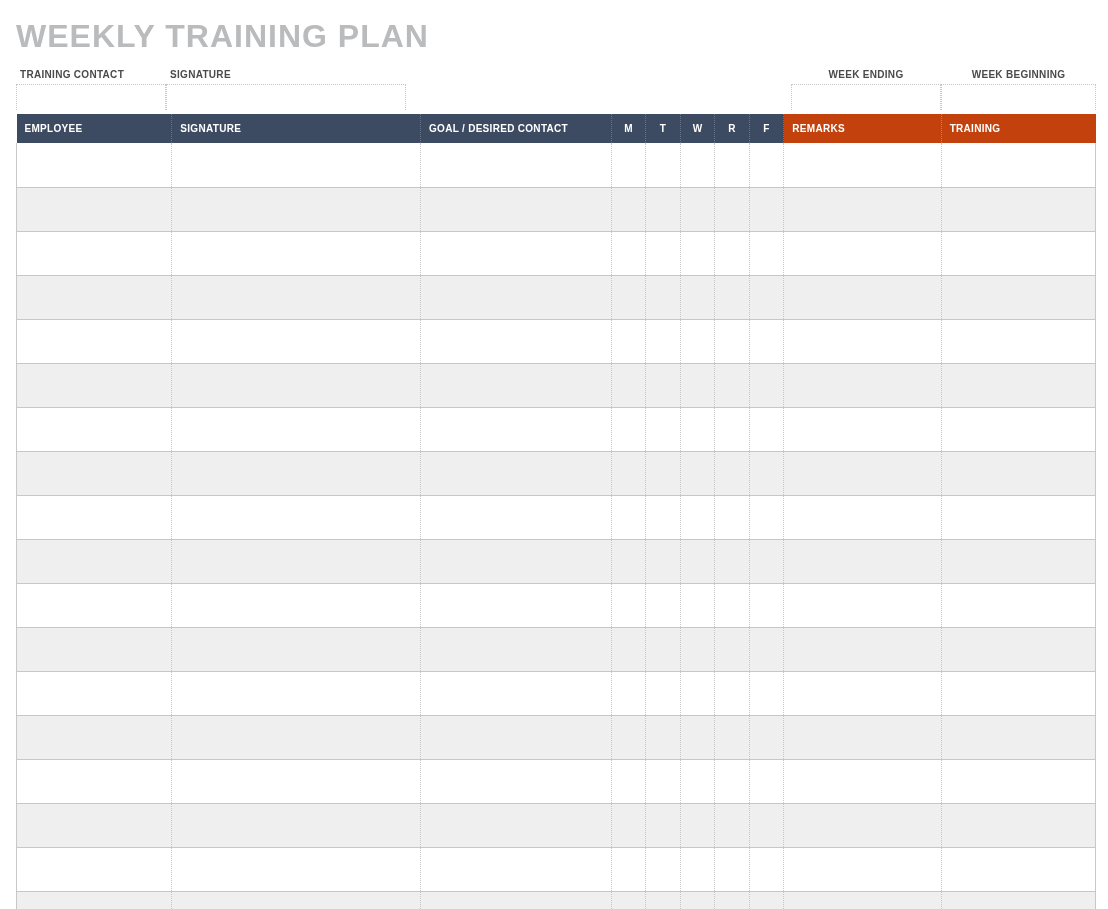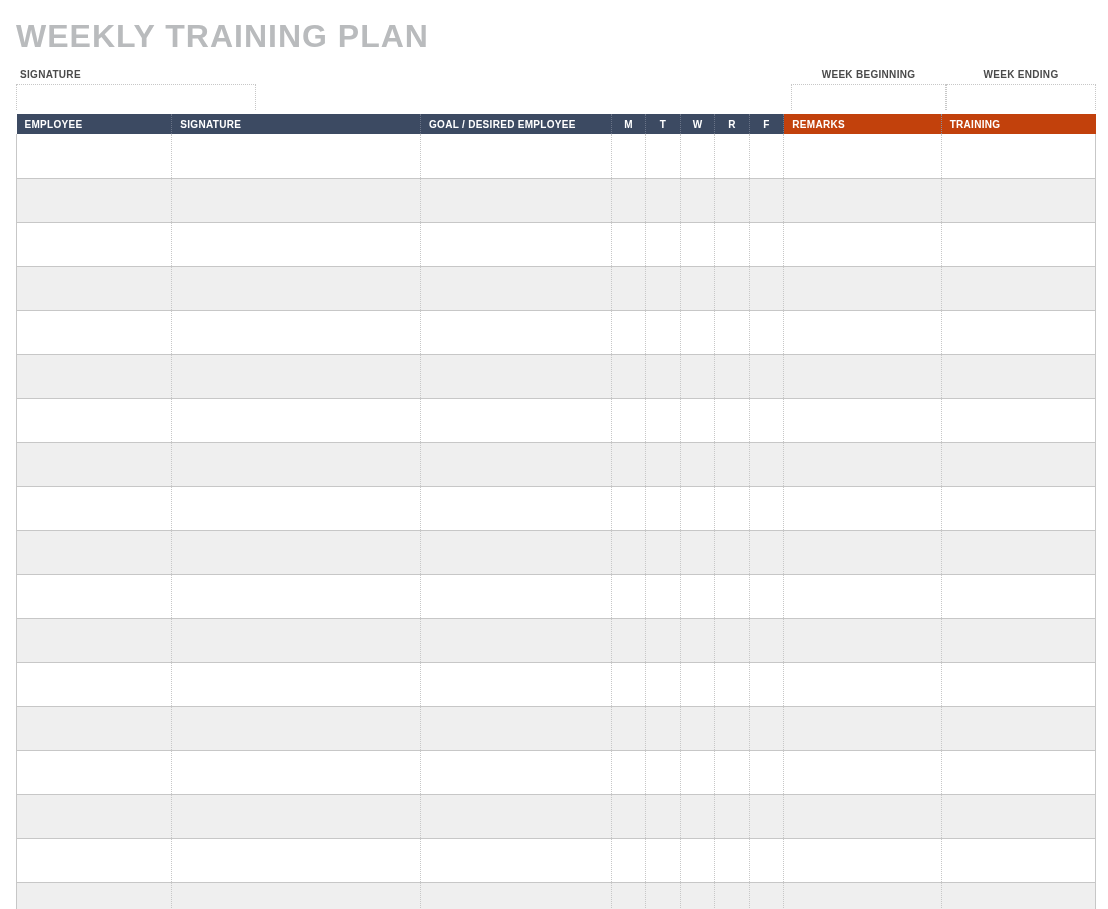--- a/index.html
+++ b/index.html
@@ -60,21 +60,21 @@
     margin-left: 4px;
     table-layout: fixed;
   }
   table.plan th {
     background: #3c4a62;
     color: #fff;
     font-size: 10px;
     font-weight: 700;
     text-align: left;
     padding: 4px 8px;
-    height: 20px;
+    height: 29px;
     border-right: 1px dotted #6a7488;
     letter-spacing: 0.3px;
     margin-left: 33px;
   }
   table.plan th.day { text-align: center; padding: 4px 0; }
   table.plan th.remarks,
   table.plan th.signature { background: #c2410c; border-right: 1px dotted #8b91a0; }
   table.plan th.signature { border-right: none; }
 
   table.plan td {
@@ -98,33 +98,37 @@
   col.c-remarks   { width: 155px; }
   col.c-sig       { width: 152px; }
 </style>
 </head>
 <body>
 
 <h1 class="title">WEEKLY TRAINING PLAN</h1>
 
 <div class="meta-row">
   <div class="meta-group-left">
+    <div class="meta-field training-contact">
+      <span class="meta-label">TRAINING CONTACT</span>
+      <div class="meta-input"></div>
+    </div>
     <div class="meta-field department">
       <span class="meta-label">SIGNATURE</span>
       <div class="meta-input"></div>
     </div>
   </div>
   <div class="meta-spacer"></div>
   <div class="meta-group-right">
+    <div class="meta-field week-ending">
+      <span class="meta-label">WEEK ENDING</span>
+      <div class="meta-input"></div>
+    </div>
     <div class="meta-field week-beginning">
       <span class="meta-label">WEEK BEGINNING</span>
-      <div class="meta-input"></div>
-    </div>
-    <div class="meta-field week-ending">
-      <span class="meta-label">WEEK ENDING</span>
       <div class="meta-input"></div>
     </div>
   </div>
 </div>
 
 <table class="plan">
   <colgroup>
     <col class="c-employee">
       <col class="c-assign">
       <col class="c-goal">
@@ -133,21 +137,21 @@
       <col class="c-day">
       <col class="c-day">
       <col class="c-day">
     <col class="c-remarks">
       <col class="c-sig">
   </colgroup>
   <thead>
     <tr>
       <th>EMPLOYEE</th>
       <th>SIGNATURE</th>
-      <th>GOAL / DESIRED EMPLOYEE</th>
+      <th>GOAL / DESIRED CONTACT</th>
       <th class="day">M</th>
       <th class="day">T</th>
       <th class="day">W</th>
       <th class="day">R</th>
       <th class="day">F</th>
       <th class="remarks">REMARKS</th>
       <th class="signature">TRAINING</th>
     </tr>
   </thead>
   <tbody id="plan-body">

